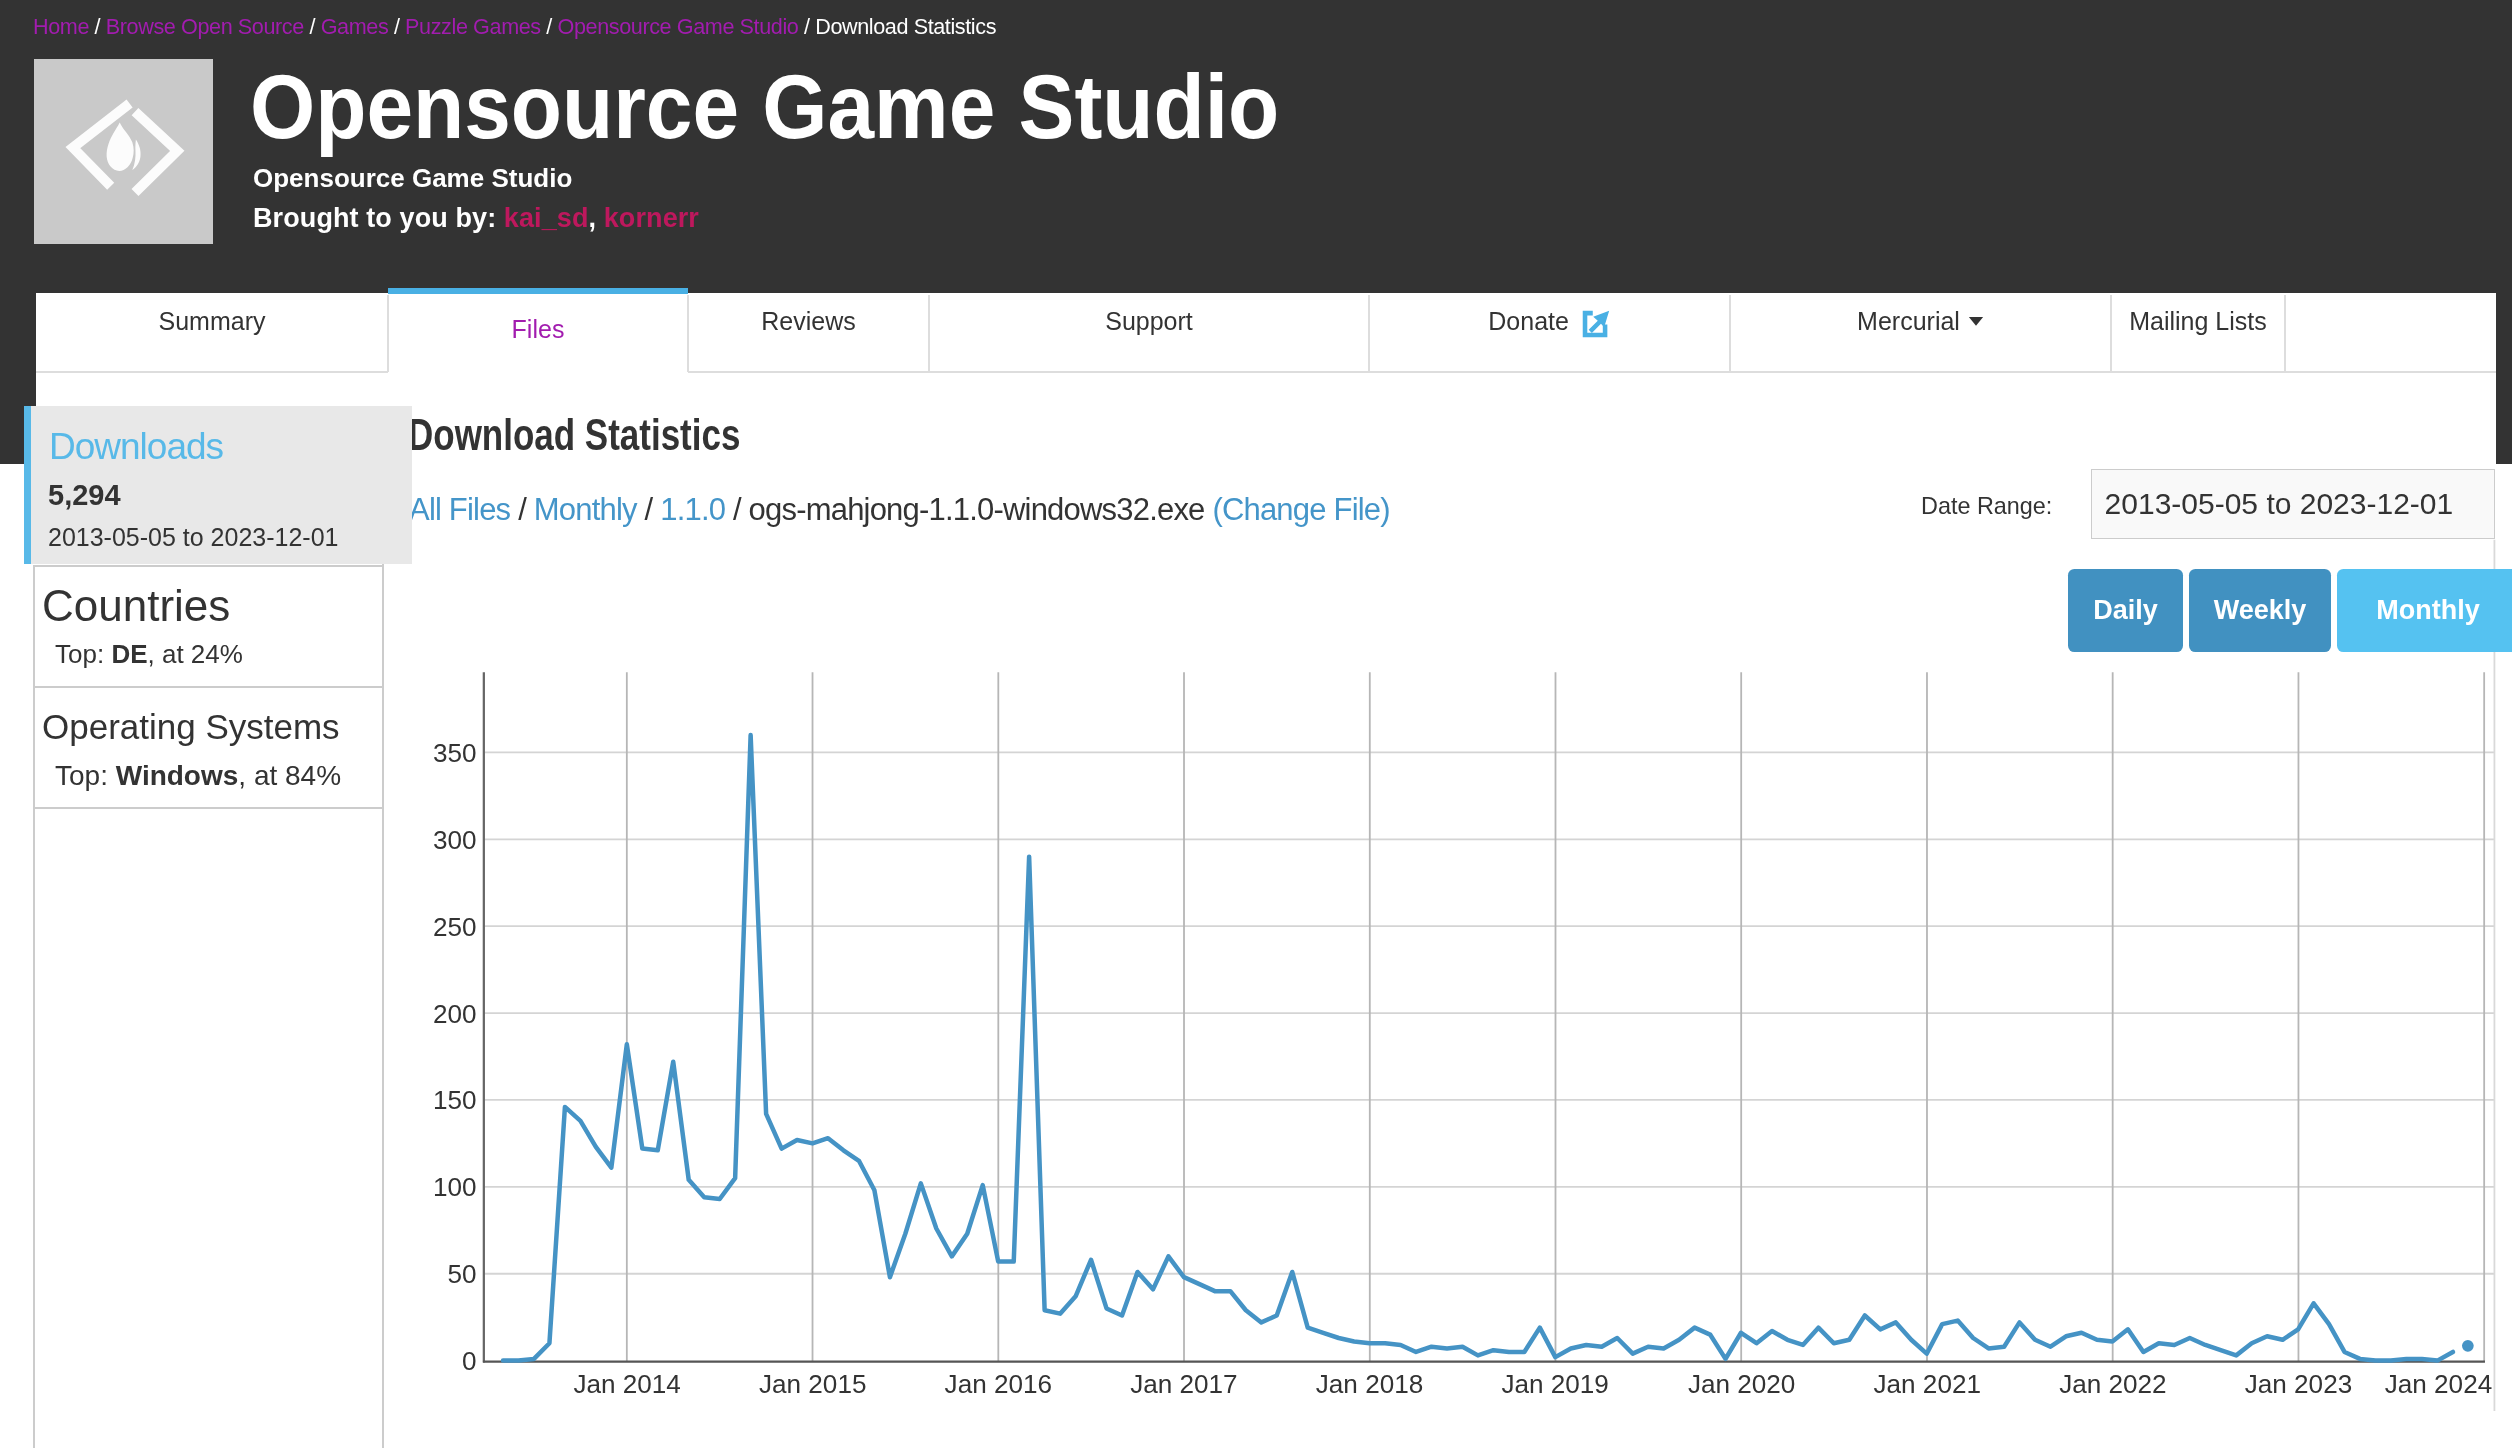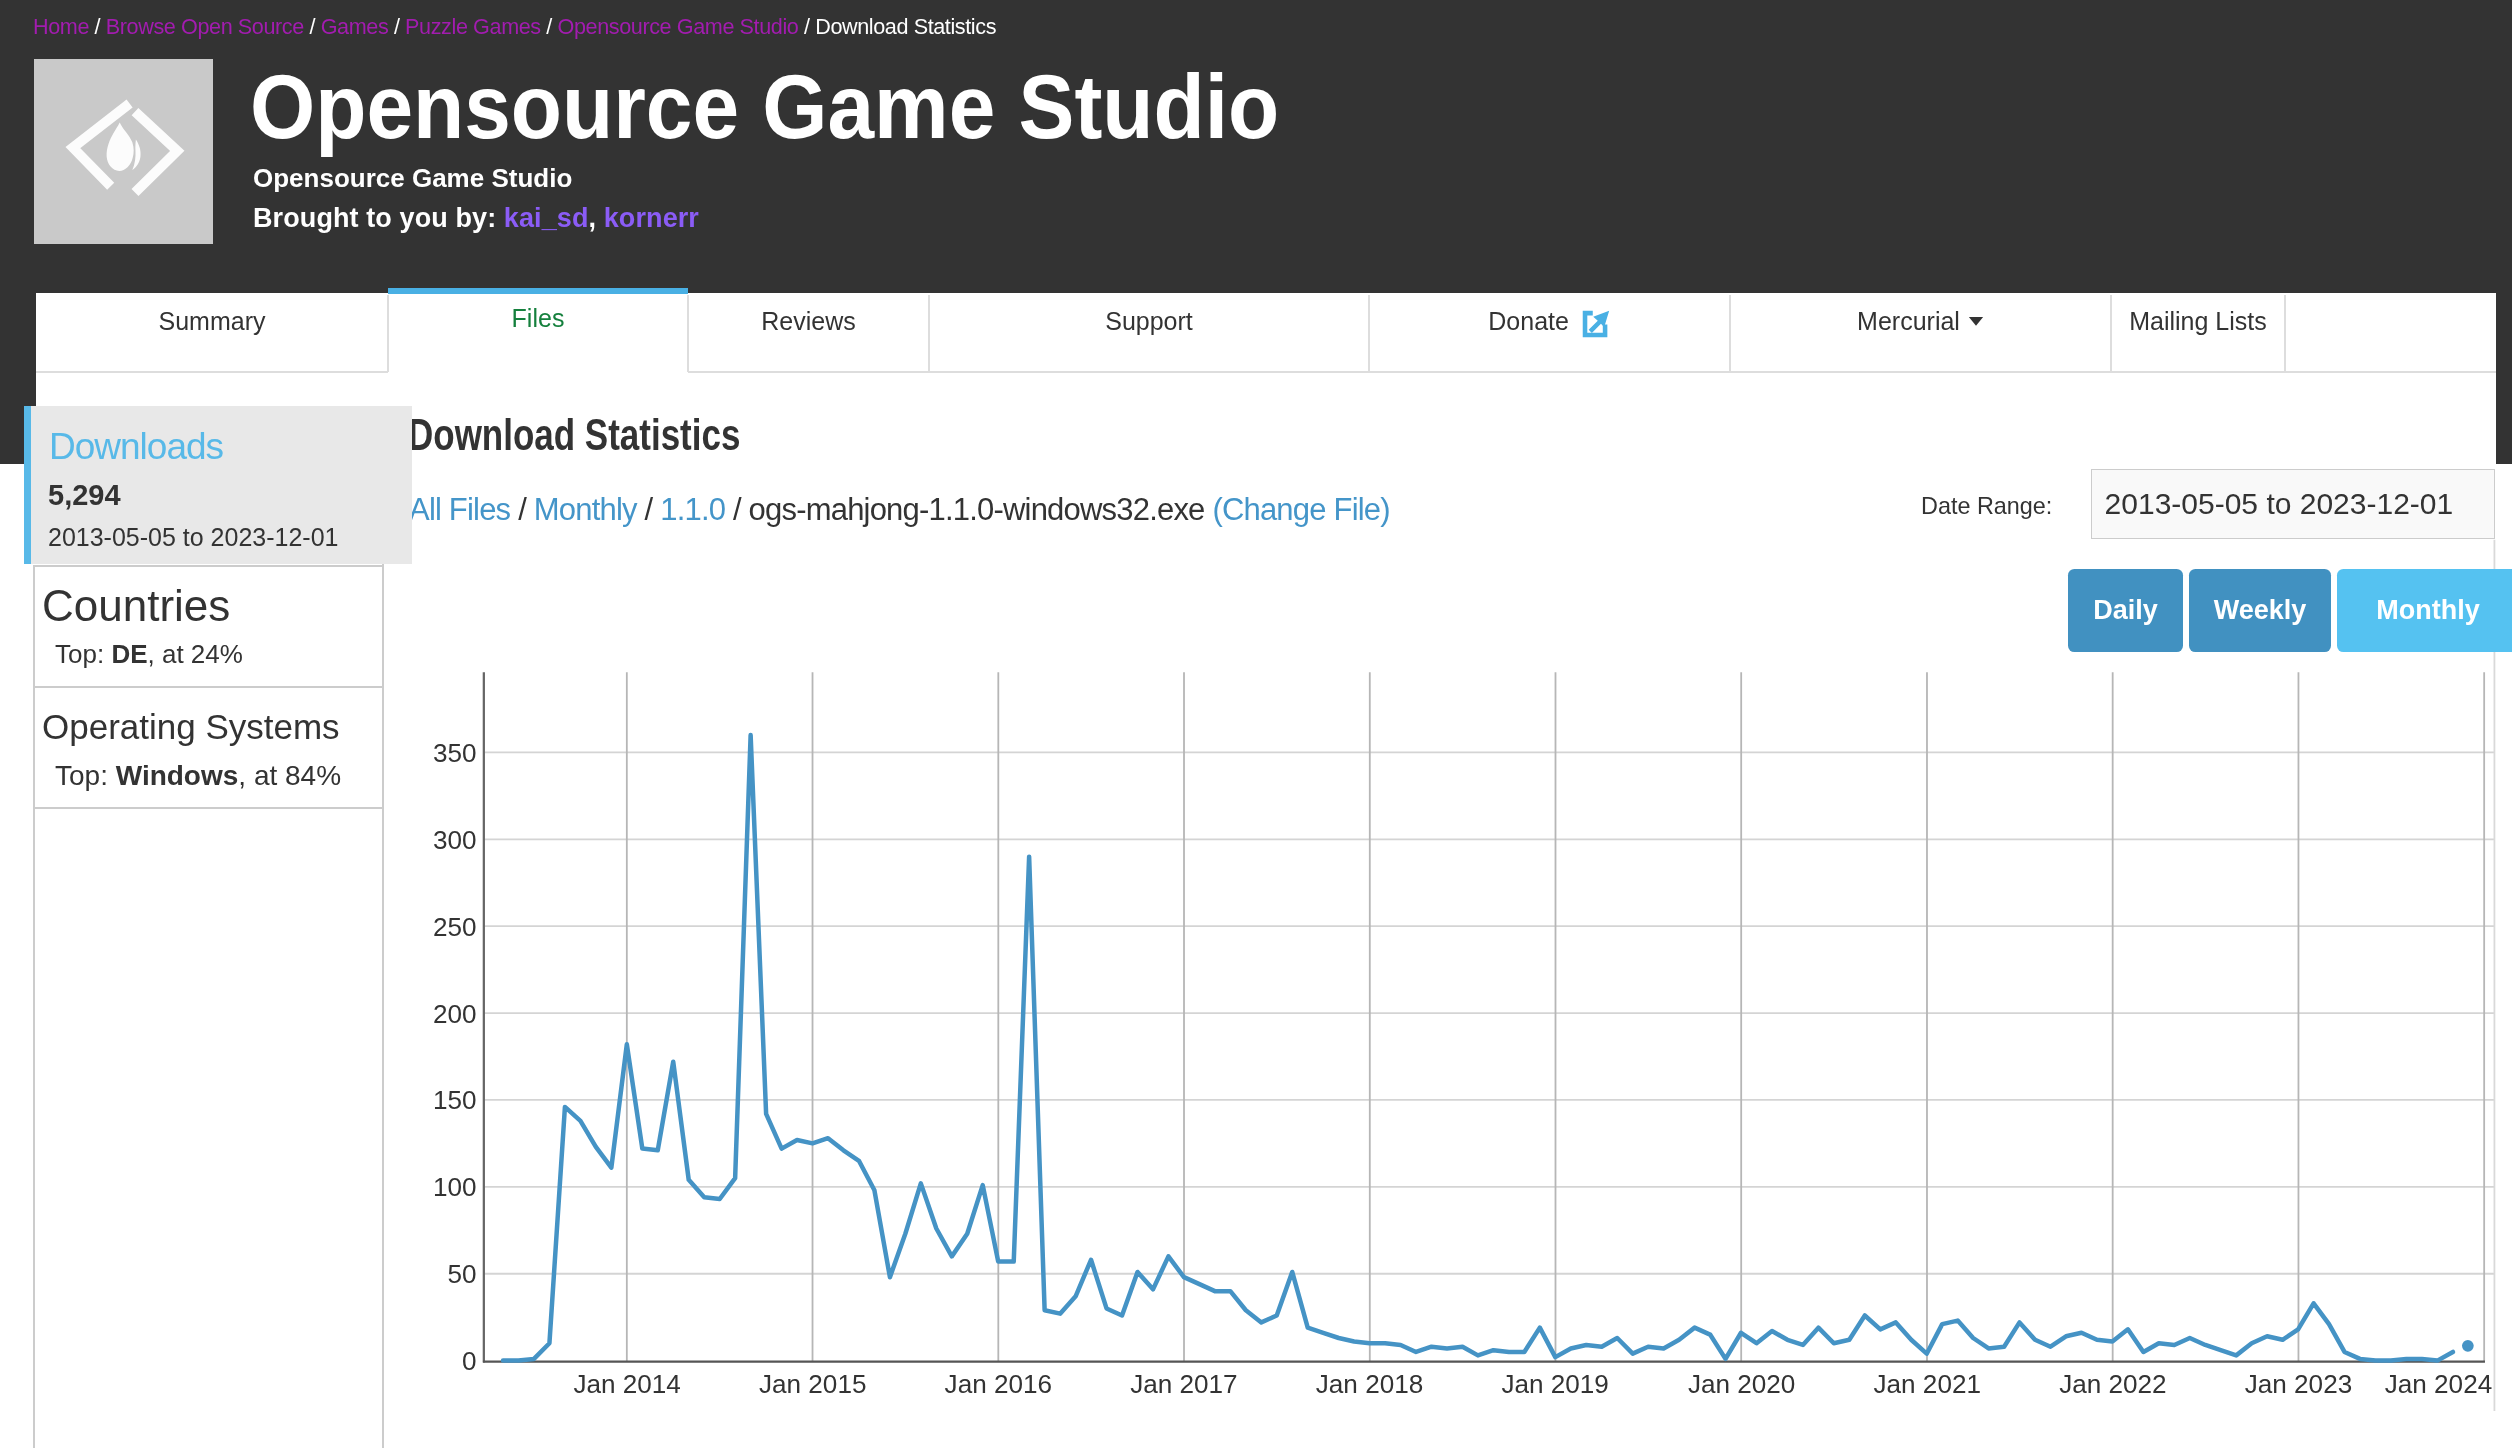--- a/index.html
+++ b/index.html
@@ -5,25 +5,25 @@
 html,body { width:2512px; height:1449px; background:#fff; font-family:"Liberation Sans",sans-serif; position:relative; overflow:hidden; }
 a { text-decoration:none; }
 div { line-height:1; }
 .hdr { position:absolute; left:0; top:0; width:2512px; height:464px; background:#333; }
 .crumb1 { position:absolute; left:33px; top:16px; font-size:21.6px; letter-spacing:-0.4px; color:#fff; white-space:nowrap; }
 .crumb1 a { color:#a21caf; }
 .logo { position:absolute; left:34px; top:59px; width:179px; height:185px; background:#c9c9c9; }
 .h1t { position:absolute; left:250px; top:61px; font-size:91px; font-weight:bold; color:#fff; white-space:nowrap; transform:scaleX(.921); transform-origin:left top; }
 .sub1 { position:absolute; left:253px; top:165px; font-size:26px; font-weight:bold; color:#fff; }
 .sub2 { position:absolute; left:253px; top:205px; font-size:27px; font-weight:bold; color:#fff; letter-spacing:0.1px; }
-.sub2 a { color:#8b5cf6; }
+.sub2 a { color:#be185d; }
 .card { position:absolute; left:36px; top:293px; width:2460px; height:1156px; background:#fff; }
 .tabbot { position:absolute; left:36px; top:371px; width:2460px; height:1.8px; background:#ddd; }
 .tab { position:absolute; top:294px; height:79px; font-size:25px; color:#333; display:flex; align-items:flex-start; justify-content:center; padding-top:15px; background:#fff; }
-.tab.active { top:288px; height:87px; border-top:6.3px solid #49b0e4; color:#15803d; z-index:3; padding-top:12px; }
+.tab.active { top:288px; height:87px; border-top:6.3px solid #49b0e4; color:#a21caf; z-index:3; padding-top:23px; }
 .gbox { position:absolute; left:24px; top:406px; width:388px; height:158px; background:#e8e8e8; border-left:7.2px solid #58b9e8; z-index:4; }
 .dl1 { position:absolute; left:18px; top:21.6px; font-size:37px; letter-spacing:-1px; color:#58b9e8; }
 .dl2 { position:absolute; left:17px; top:75px; font-size:29px; font-weight:bold; color:#333; }
 .dl3 { position:absolute; left:17px; top:119px; font-size:25px; color:#333; }
 .sideh { position:absolute; left:42px; font-size:44px; color:#333; }
 .sidet { position:absolute; left:31px; font-size:27px; color:#333;margin-left:24px; }
 .vline { position:absolute; width:1.8px; background:#ccc; }
 .hline { position:absolute; height:1.8px; background:#ccc; }
 .h2t { position:absolute; left:408px; top:413px; font-size:44px; font-weight:bold; color:#333; white-space:nowrap; transform:scaleX(.795); transform-origin:left top; }
 .crumb2 { position:absolute; left:409px; top:494px; font-size:31px; letter-spacing:-0.8px; color:#333; }

